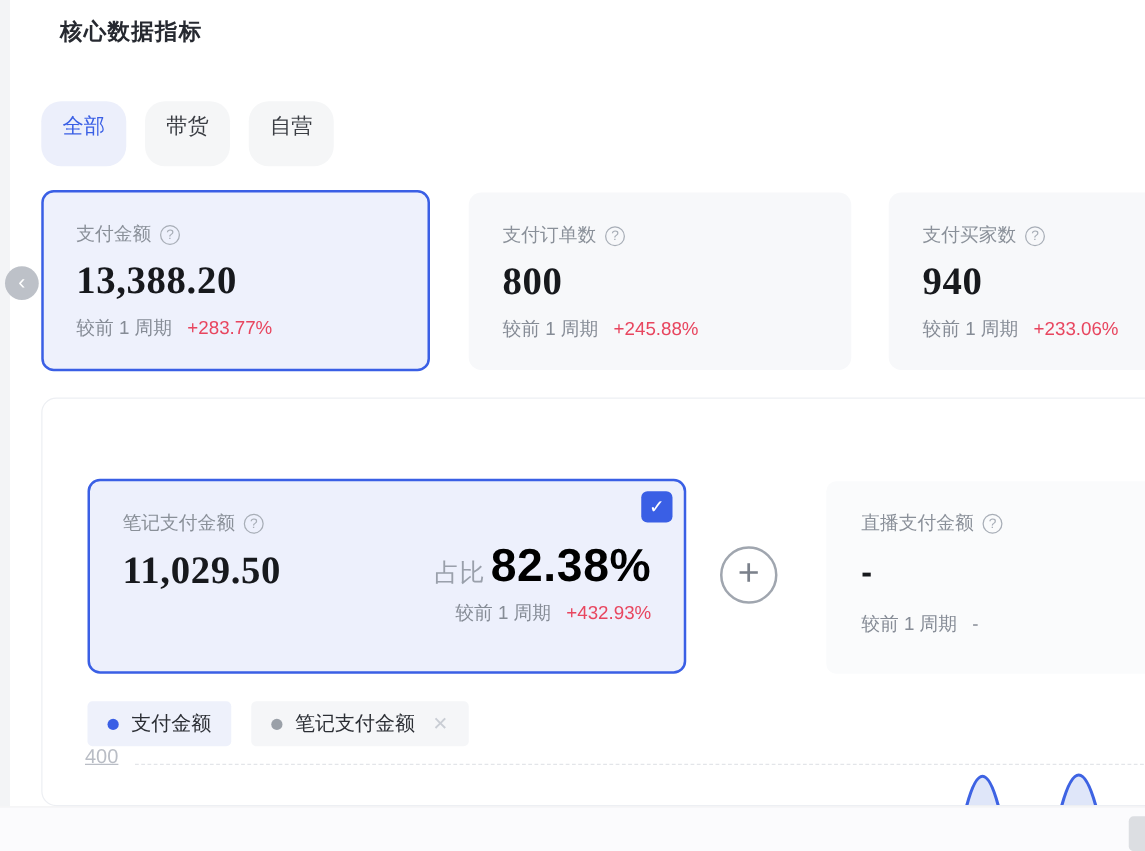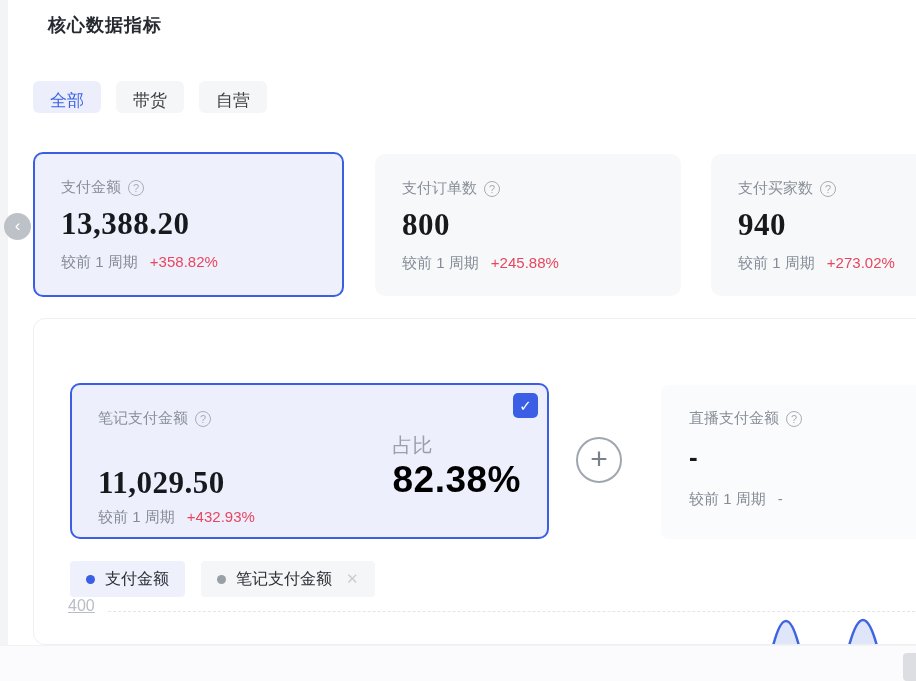--- a/index.html
+++ b/index.html
@@ -7,21 +7,21 @@
     width:916px;height:681px;position:relative;overflow:hidden;
     background:#ffffff;
     font-family:"Liberation Sans","DejaVu Sans",sans-serif;
     -webkit-font-smoothing:antialiased;
   }
   .left-strip{position:absolute;left:0;top:0;width:8px;height:645px;background:#f3f4f6;}
   .page-title{position:absolute;left:48px;top:13px;font-size:18px;font-weight:600;color:#262930;letter-spacing:1px;}
 
   
   .tabs{position:absolute;left:33px;top:81px;display:flex;gap:15px;}
-  .tab{height:32px;line-height:40px;padding:0 17px;border-radius:6px;font-size:17px;
+  .tab{height:52px;line-height:40px;padding:0 17px;border-radius:16px;font-size:17px;
        background:#f5f6f7;color:#3b3e44;cursor:pointer;}
   .tab.active{background:#eceffb;color:#3a5fe5;}
 
   
   .prev-btn{position:absolute;left:4px;top:213px;width:27px;height:27px;border-radius:50%;
     background:rgba(178,182,190,.85);color:#fff;font-size:17px;line-height:25px;text-align:center;cursor:pointer;}
 
   
   .metric-card{position:absolute;top:154px;height:142px;border-radius:10px;box-sizing:border-box;
     background:#f7f8fa;padding:25px 27px;}
@@ -38,24 +38,24 @@
   .cmp-row .chg.flat{color:#868c96;}
 
   
   .panel{position:absolute;left:33px;top:318px;width:903px;height:327px;box-sizing:border-box;
     background:#fff;border:1px solid #edeff3;border-radius:12px;overflow:hidden;}
   .note-card{position:absolute;left:36px;top:64px;width:479px;height:156px;box-sizing:border-box;
     background:#edf0fc;border:2px solid #3a5fe5;border-radius:10px;padding:24px 26px;}
   .checkbox{position:absolute;top:8px;right:9px;width:25px;height:25px;background:#3a5fe5;border-radius:5px;
     color:#fff;font-size:15px;line-height:25px;text-align:center;cursor:pointer;}
   .value-row{display:flex;align-items:flex-end;margin-top:4px;}
-  .ratio{margin-left:auto;display:flex;align-items:baseline;flex-direction:column;}
+  .ratio{margin-left:auto;display:flex;align-items:baseline;}
   .ratio-label{font-size:20px;color:#9aa0ab;margin-right:5px;}
   .ratio-value{font-size:37px;font-weight:700;color:#000000;letter-spacing:.5px;}
-  .note-card .cmp-row{margin-top:7px;}
+  .note-card .cmp-row{margin-top:7px;text-align:right;}
 
   .plus-btn{position:absolute;left:542px;top:118px;width:46px;height:46px;box-sizing:border-box;
     border:2px solid #a0a6af;border-radius:50%;background:#fff;color:#7b818b;
     font-size:30px;font-weight:300;line-height:40px;text-align:center;cursor:pointer;}
 
   .live-card{position:absolute;left:627px;top:66px;width:292px;height:154px;box-sizing:border-box;
     background:#fafbfc;border-radius:8px;padding:24px 28px;}
   .live-card .dash-val{margin-top:14px;font-size:26px;font-weight:700;color:#17191d;}
   .live-card .cmp-row{margin-top:17px;}
 
@@ -93,21 +93,21 @@
 <div class="prev-btn">‹</div>
 
 <div class="metric-card selected m1">
   <div class="label-row">
     <span>支付金额</span>
     <span class="help">?</span>
   </div>
   <div class="big-num">13,388.20</div>
   <div class="cmp-row">
     <span>较前 1 周期</span>
-    <span class="chg">+358.82%</span>
+    <span class="chg">+283.77%</span>
   </div>
 </div>
 
 <div class="metric-card m2">
   <div class="label-row">
     <span>支付订单数</span>
     <span class="help">?</span>
   </div>
   <div class="big-num">800</div>
   <div class="cmp-row">
@@ -117,21 +117,21 @@
 </div>
 
 <div class="metric-card m3">
   <div class="label-row">
     <span>支付买家数</span>
     <span class="help">?</span>
   </div>
   <div class="big-num">940</div>
   <div class="cmp-row">
     <span>较前 1 周期</span>
-    <span class="chg">+273.02%</span>
+    <span class="chg">+233.06%</span>
   </div>
 </div>
 
 <div class="panel">
 
   <div class="note-card">
     <div class="checkbox">✓</div>
     <div class="label-row">
       <span>笔记支付金额</span>
       <span class="help">?</span>

